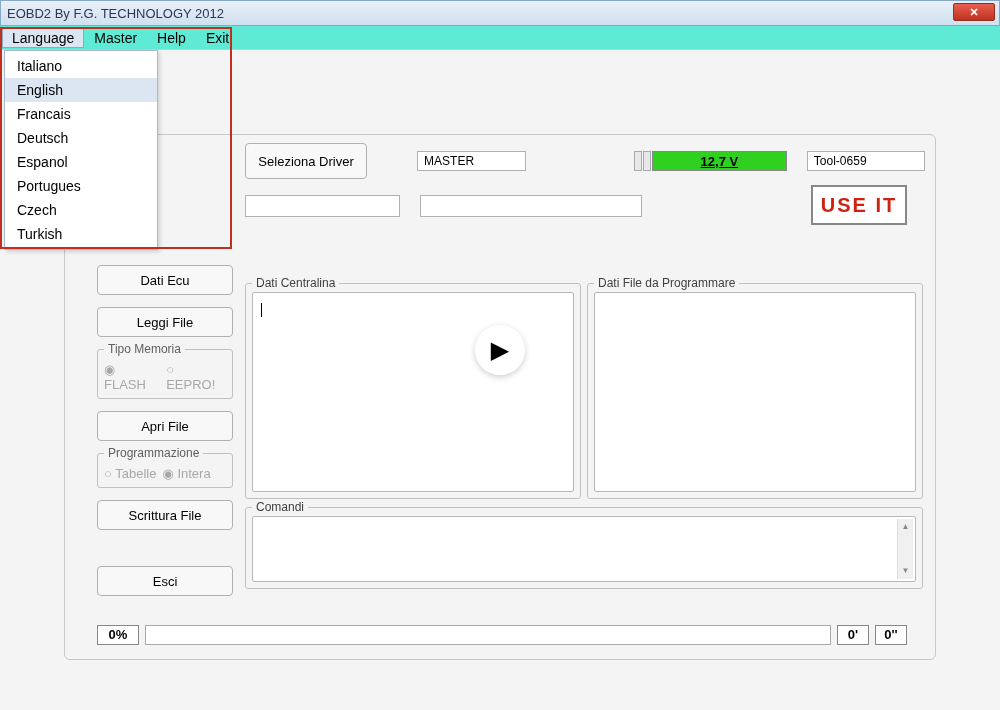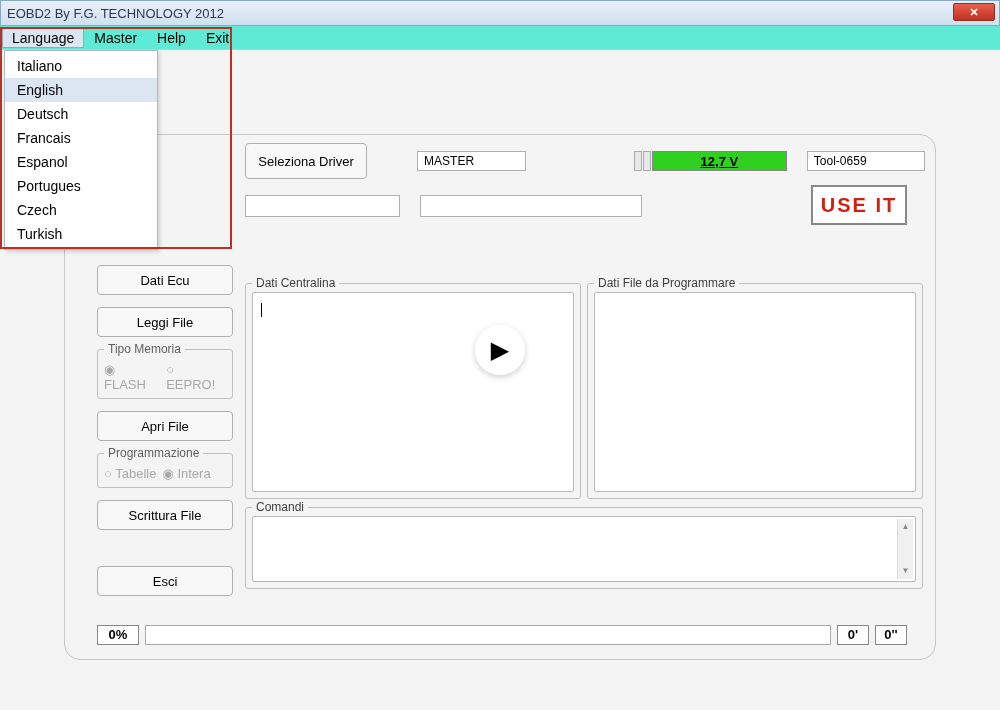--- a/index.html
+++ b/index.html
@@ -13,21 +13,21 @@
   .menu-item { padding: 2px 10px; cursor: pointer; }
   .menu-item.active { background: #dce6f2; border: 1px solid #90a8c8; padding: 1px 9px; }
   
   .dropdown { position: absolute; top: 50px; left: 4px; width: 154px; background: #fff; border: 1px solid #aab8cc; box-shadow: 2px 2px 4px rgba(0,0,0,0.15); z-index: 100; padding: 3px 0; }
   .dropdown-item { padding: 2px 12px; font-size: 14px; cursor: pointer; line-height: 20px; }
   .dropdown-item.selected { background: #dce6f2; }
   
   .highlight-box { position: absolute; top: 27px; left: 0px; width: 232px; height: 222px; border: 2px solid #c03020; pointer-events: none; z-index: 200; }
   
   .client-area { position: absolute; top: 50px; left: 0; right: 0; bottom: 0; background: #f4f4f4; }
-  .frame { position: absolute; top: 84px; left: 64px; right: 64px; bottom: 50px; border: 1px solid #c8c8c8; border-radius: 16px; background: #f4f4f4; }
+  .frame { position: absolute; top: 84px; left: 64px; right: 64px; bottom: 50px; border: 1px solid #c8c8c8; border-radius: 6px; background: #f4f4f4; }
   
   .btn { background: #f8f8f8; border: 1px solid #b0b0b0; border-radius: 4px; font-size: 13px; text-align: center; cursor: pointer; display: flex; align-items: center; justify-content: center; }
   
   .top-row { position: absolute; top: 8px; left: 180px; right: 10px; display: flex; align-items: center; gap: 10px; }
   .sel-driver { width: 130px; height: 36px; }
   .field { background: #fff; border: 1px solid #b0b0b0; height: 20px; font-size: 12px; padding: 0 6px; display: flex; align-items: center; }
   .master-field { width: 115px; margin-left: 40px; }
   .voltage-bar { display: flex; align-items: stretch; height: 20px; margin-left: 98px; }
   .v-seg { width: 8px; border: 1px solid #aaa; background: #e8e8e8; margin-right: 1px; }
   .v-green { width: 135px; background: #30d020; border: 1px solid #888; color: #000; font-size: 13px; font-weight: bold; display: flex; align-items: center; justify-content: center; text-decoration: underline; }
@@ -79,22 +79,22 @@
 <div class="menubar">
   <div class="menu-item active">Language</div>
   <div class="menu-item">Master</div>
   <div class="menu-item">Help</div>
   <div class="menu-item">Exit</div>
 </div>
 
 <div class="dropdown">
   <div class="dropdown-item">Italiano</div>
   <div class="dropdown-item selected">English</div>
+  <div class="dropdown-item">Francais</div>
   <div class="dropdown-item">Deutsch</div>
-  <div class="dropdown-item">Francais</div>
   <div class="dropdown-item">Espanol</div>
   <div class="dropdown-item">Portugues</div>
   <div class="dropdown-item">Czech</div>
   <div class="dropdown-item">Turkish</div>
 </div>
 
 <div class="highlight-box"></div>
 
 <div class="client-area">
   <div class="frame">

